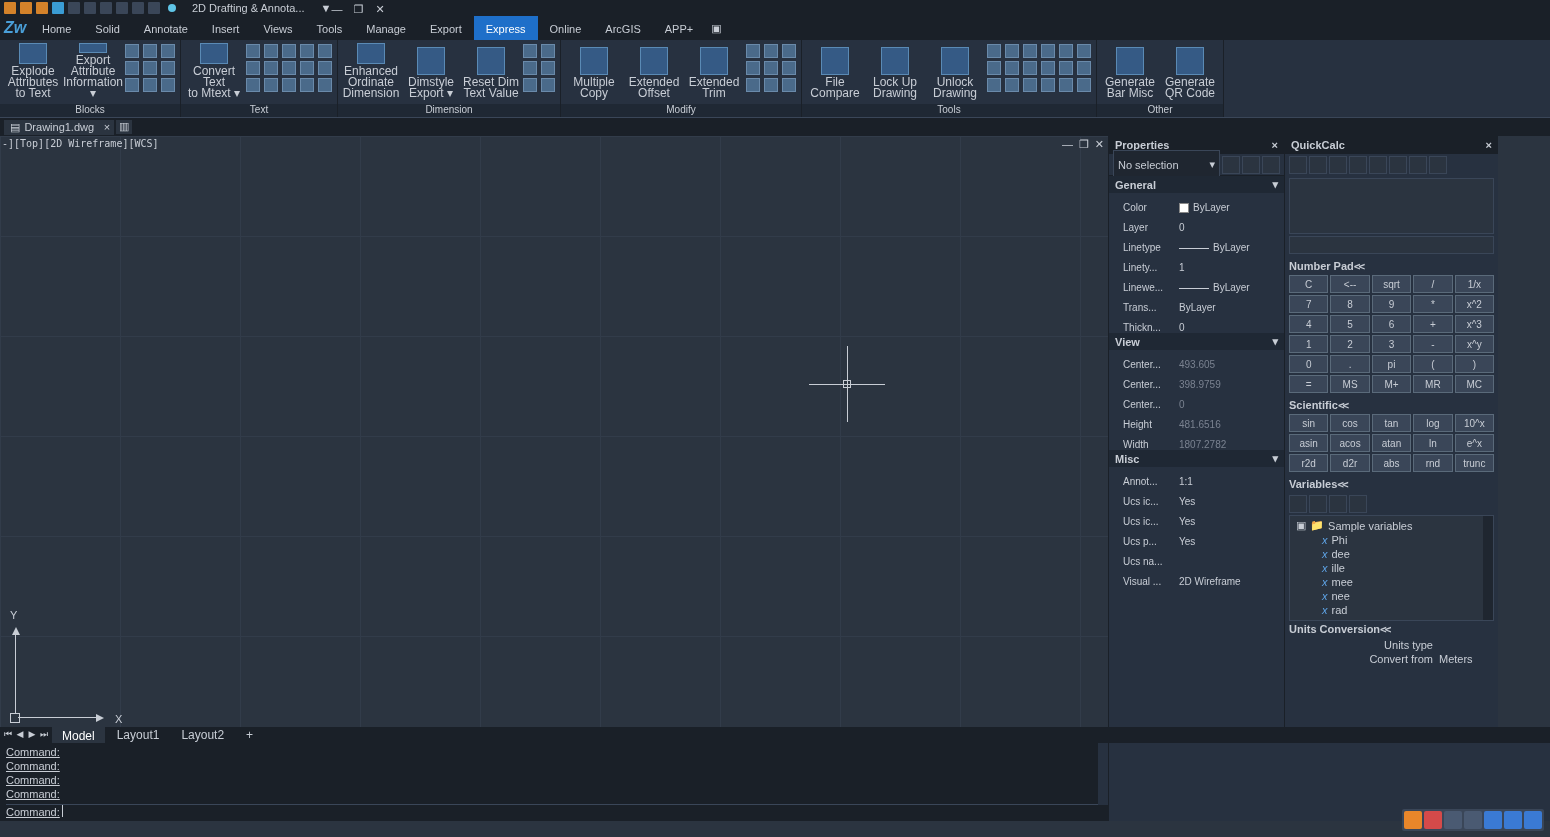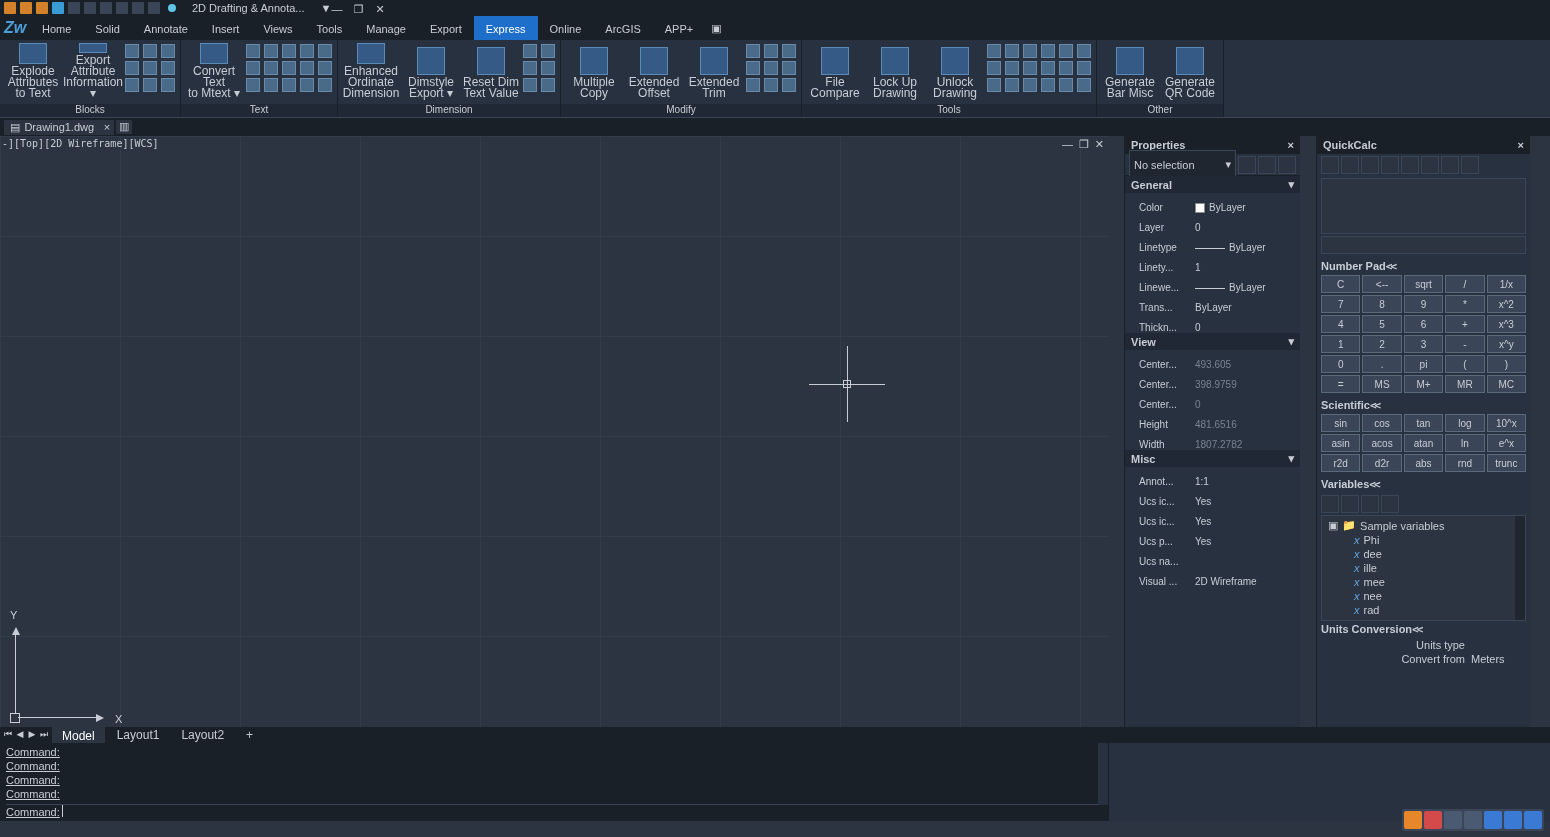--- a/index.html
+++ b/index.html
@@ -37,21 +37,21 @@
 .sicn { background: #4a6a8a; border: 1px solid #6a8aaa; }
 .icn { background: #355a85; border: 1px solid #5a8ab5; }
 
 
 .doctabs { height: 18px; background: #1a2028; display: flex; align-items: center; padding-left: 4px; gap: 2px; }
 .doctab { background: #2b3440; padding: 1px 20px 1px 6px; display: flex; align-items: center; gap: 4px; position: relative; font-family: monospace; font-size: 11px; }
 .doctab .x { position: absolute; right: 4px; cursor: pointer; }
 .doctab-add { width: 16px; height: 14px; background: #2b3440; cursor: pointer; text-align: center; }
 
 
-.mainrow { display: flex; height: 591px; gap: 16px; }
+.mainrow { display: flex; height: 591px; }
 .canvas-wrap { width: 1108px; position: relative; background: #2b3440; overflow: hidden; }
 .canvas-info { position: absolute; top: 2px; left: 2px; font-family: monospace; font-size: 10px; color: #c8cdd5; }
 .canvas-ctrls { position: absolute; top: 2px; right: 4px; display: flex; gap: 6px; }
 .canvas-grid { position: absolute; inset: 0; background-image:
   linear-gradient(#323c4a 1px, transparent 1px),
   linear-gradient(90deg, #323c4a 1px, transparent 1px);
   background-size: 120px 100px; }
 .crosshair { position: absolute; left: 847px; top: 248px; }
 .crosshair .h { position: absolute; width: 76px; height: 1px; background: #c8cdd5; left: -38px; top: 0; }
 .crosshair .v { position: absolute; height: 76px; width: 1px; background: #c8cdd5; top: -38px; left: 0; }

